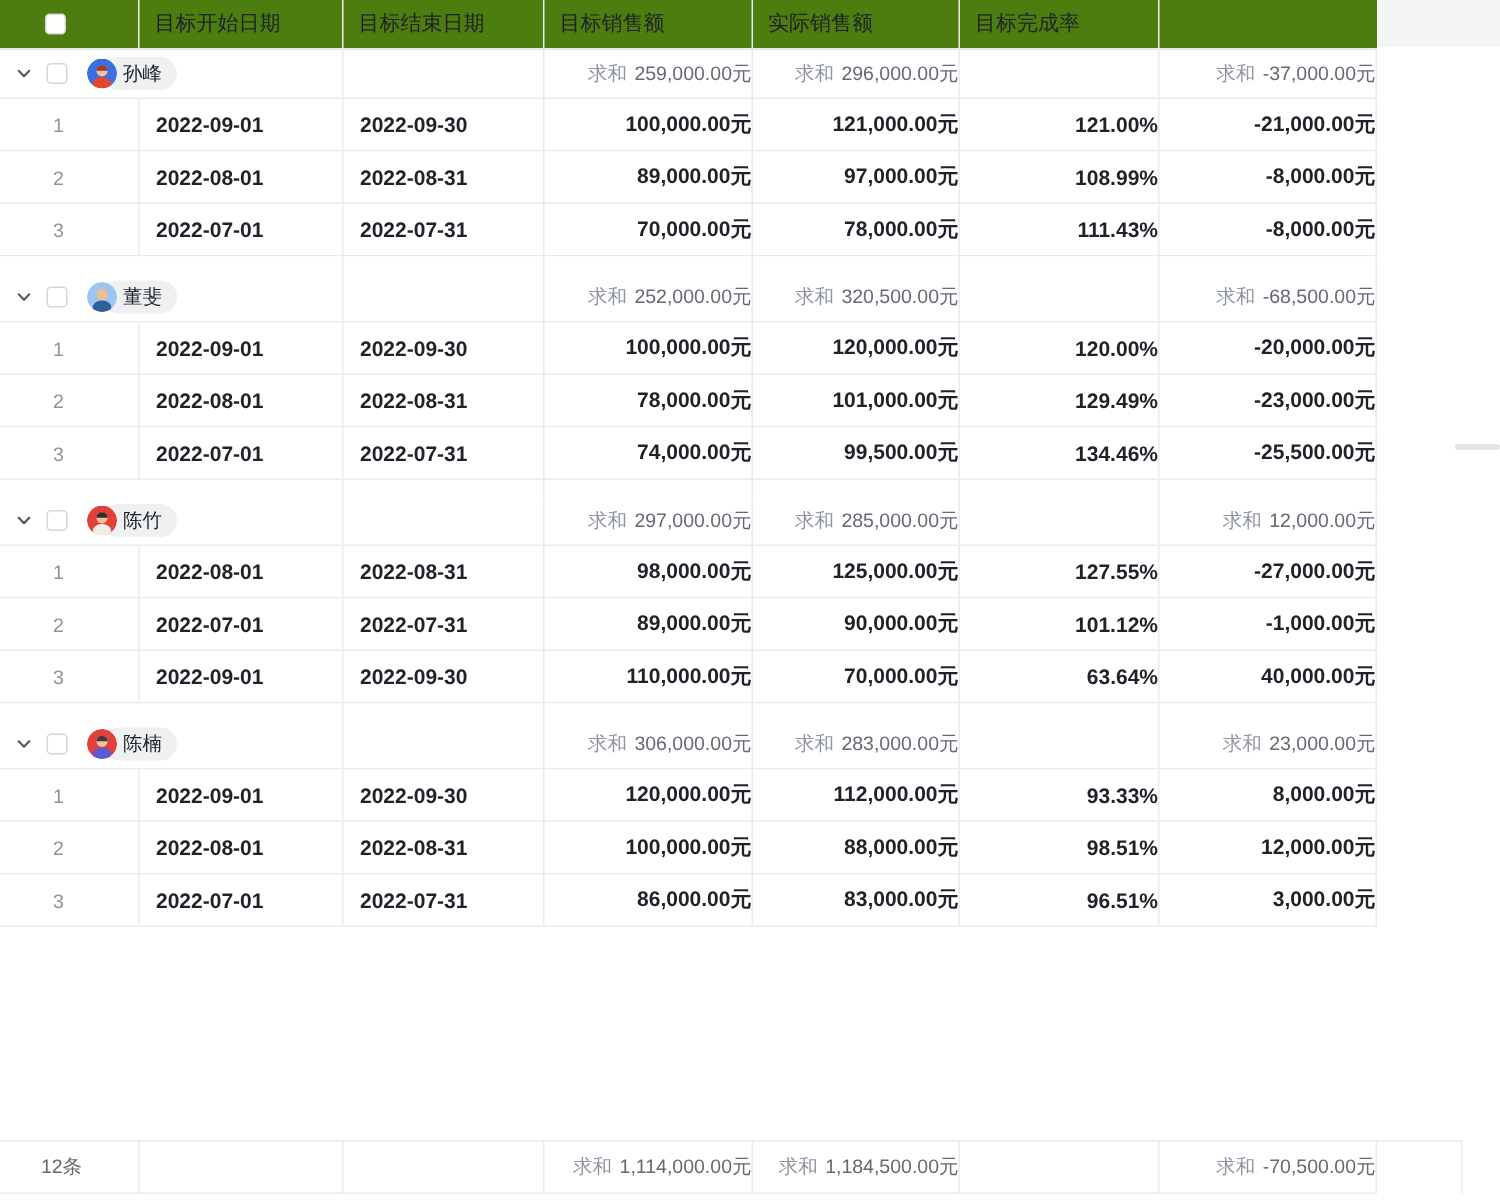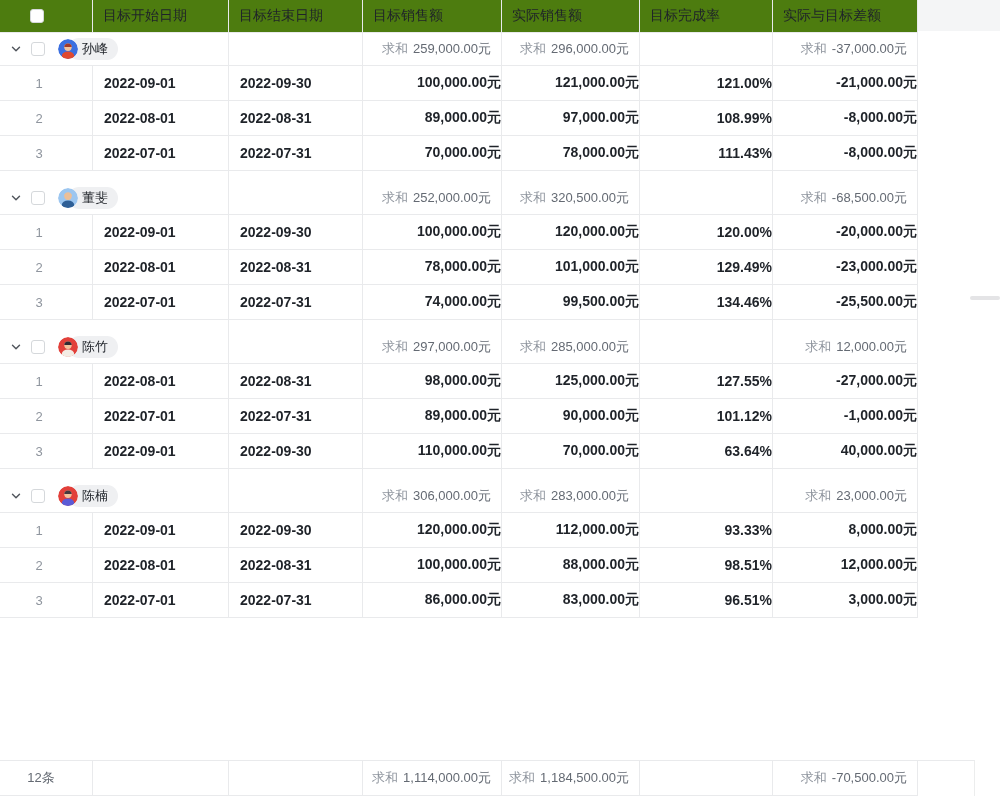--- a/index.html
+++ b/index.html
@@ -12,21 +12,21 @@
   .header-row>.cell{font-size:14px;font-weight:500;color:#1f2329;padding-left:10px;}
   .header-row>.c0{padding-left:30px;}
   .hdr-ext{position:absolute;left:918px;top:0;width:82px;height:31px;background:#f4f5f6;}
   .group-row{height:33px;grid-template-columns:229px 134px 139px 138px 133px 145px;}
   .gap-row{height:11px;border-bottom:none;grid-template-columns:229px 134px 139px 138px 133px 145px;}
   .data-row{height:35px;}
   .c-left{padding-left:11px;font-size:14px;font-weight:600;color:#1f2329;}
   .c-right{justify-content:flex-end;font-size:14px;font-weight:700;color:#1f2329;}
   .rownum-cell{justify-content:center;padding-right:14px;}
   .rownum{font-size:13px;color:#8f959e;}
-  .sum-cell{justify-content:flex-end;padding-right:10px;font-size:13px;color:#646a73;white-space:nowrap;}
+  .sum-cell{justify-content:flex-end;padding-right:0;font-size:13px;color:#646a73;white-space:nowrap;}
   .sum-label{color:#8f959e;margin-right:5px;}
   .grp-left{padding-left:10px;gap:0;}
   .chevron{width:12px;height:12px;display:inline-flex;align-items:center;justify-content:center;flex:none;}
   .checkbox{width:14px;height:14px;border:1px solid #d5d8db;border-radius:3px;background:#fff;
     box-sizing:border-box;flex:none;margin-left:8px;}
   .grp-left .checkbox{margin-left:9px;}
   .person{display:flex;align-items:center;margin-left:13px;}
   .avatar{width:20px;height:20px;border-radius:50%;overflow:hidden;display:inline-flex;flex:none;
     position:relative;z-index:1;}
   .pill{background:#eff0f2;border-radius:11px;height:22px;display:flex;align-items:center;
@@ -47,21 +47,20 @@
 
   <div class="row header-row">
     <div class="cell c0">
       <span class="checkbox" style="margin-left:0"></span>
     </div>
     <div class="cell">目标开始日期</div>
     <div class="cell">目标结束日期</div>
     <div class="cell">目标销售额</div>
     <div class="cell">实际销售额</div>
     <div class="cell">目标完成率</div>
-    <div class="cell">实际与目标差额</div>
   </div>
 
     <div class="row group-row">
       <div class="cell grp-left">
         <span class="chevron">
           <svg width="12" height="12" viewBox="0 0 12 12">
             <path d="M2.5 4.2 L6 7.8 L9.5 4.2" stroke="#51565d" stroke-width="1.4" fill="none" stroke-linecap="round" stroke-linejoin="round"></path>
           </svg>
         </span>
         <span class="checkbox"></span>

